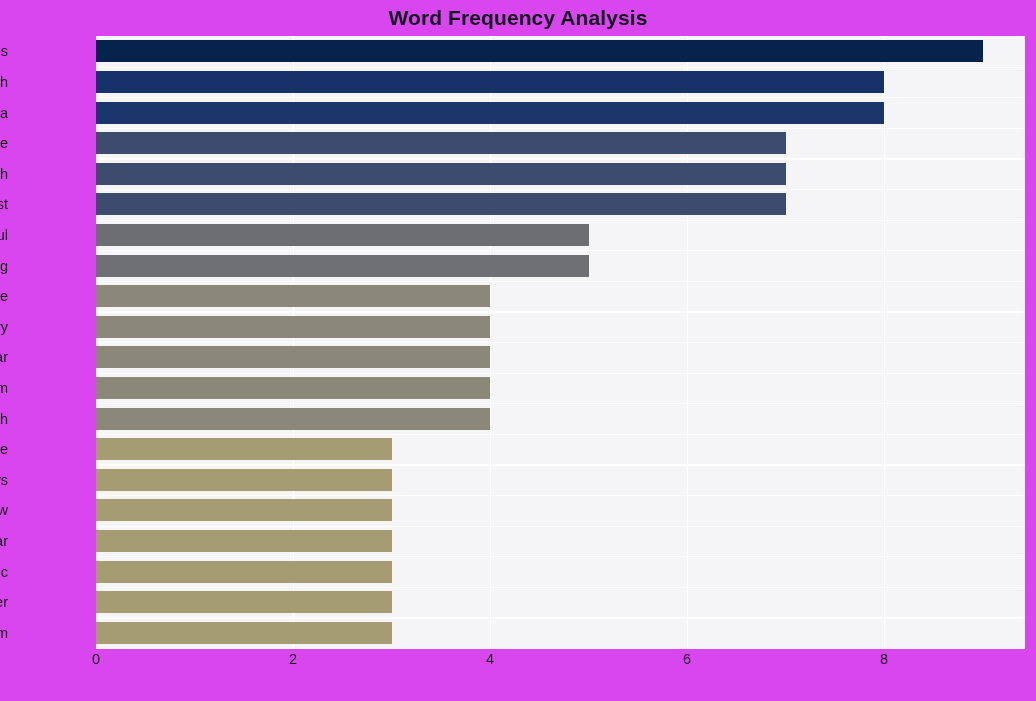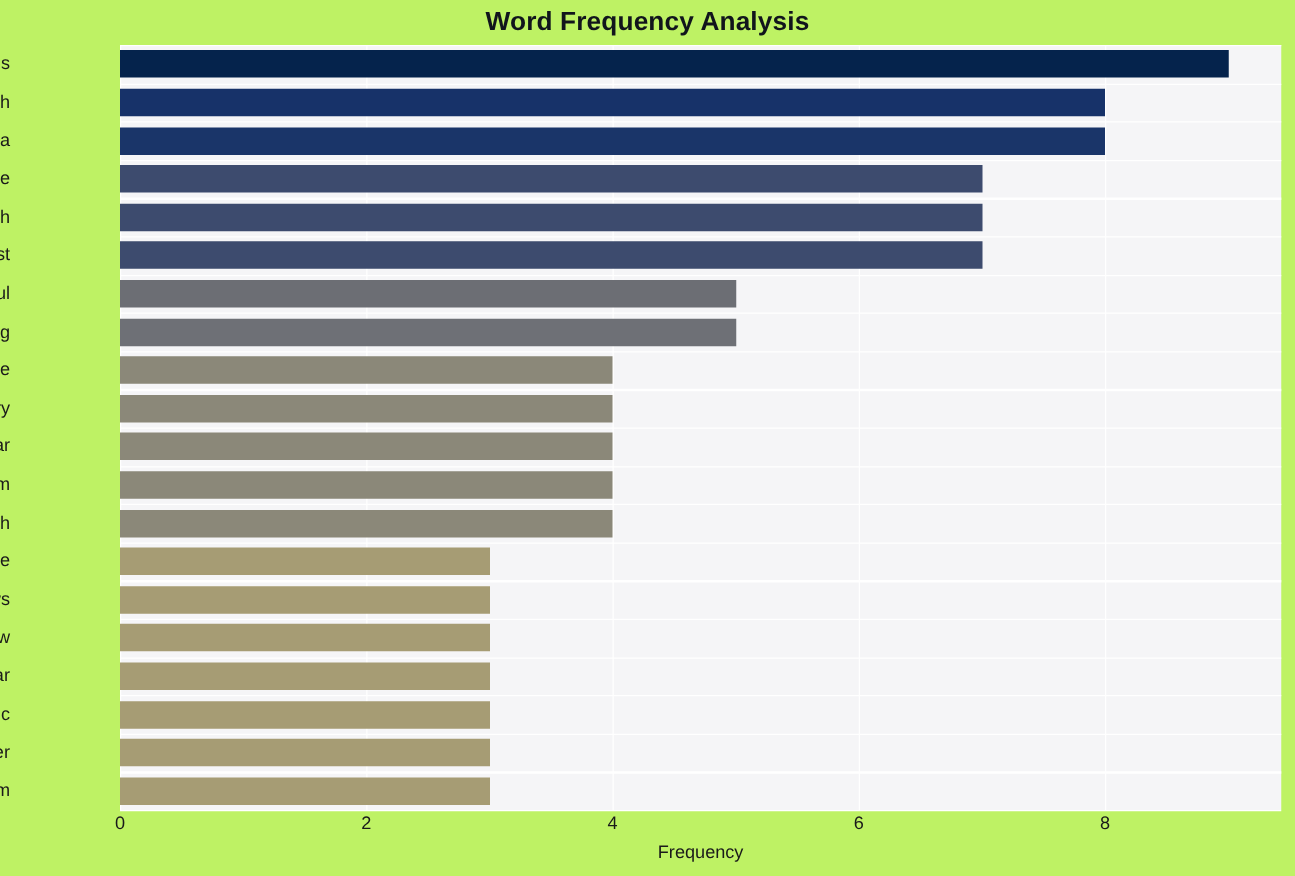--- a/index.html
+++ b/index.html
@@ -13,21 +13,21 @@
     font-family: "Liberation Sans", sans-serif;
     overflow: hidden;
     position: relative;
   }
 
   #chart-figure {
     position: absolute;
     left: 0; top: 0;
     width: 1036px;
     height: 701px;
-    background: #bef264;
+    background: #d946ef;
   }
 
   #chart-title {
     position: absolute;
     left: 0;
     top: 6px;
     width: 1036px;
     text-align: center;
     font-size: 21px;
     font-weight: bold;
@@ -187,15 +187,14 @@
       <div class="ylabel" style="top: 585.7px;">kim</div>
     </div>
   <div id="x-ticks">
       <div class="xtick" style="left: 96px;">0</div>
       <div class="xtick" style="left: 293.031px;">2</div>
       <div class="xtick" style="left: 490.062px;">4</div>
       <div class="xtick" style="left: 687.092px;">6</div>
       <div class="xtick" style="left: 884.123px;">8</div>
     </div>
 
-  <div id="xaxis-label">Frequency</div>
 
 </div>
 
 </body></html>

